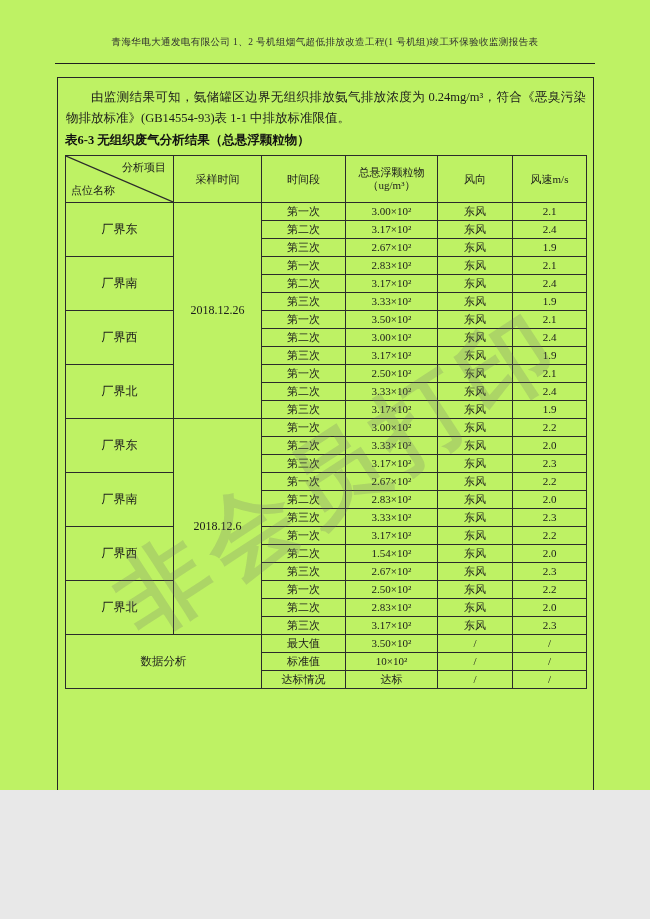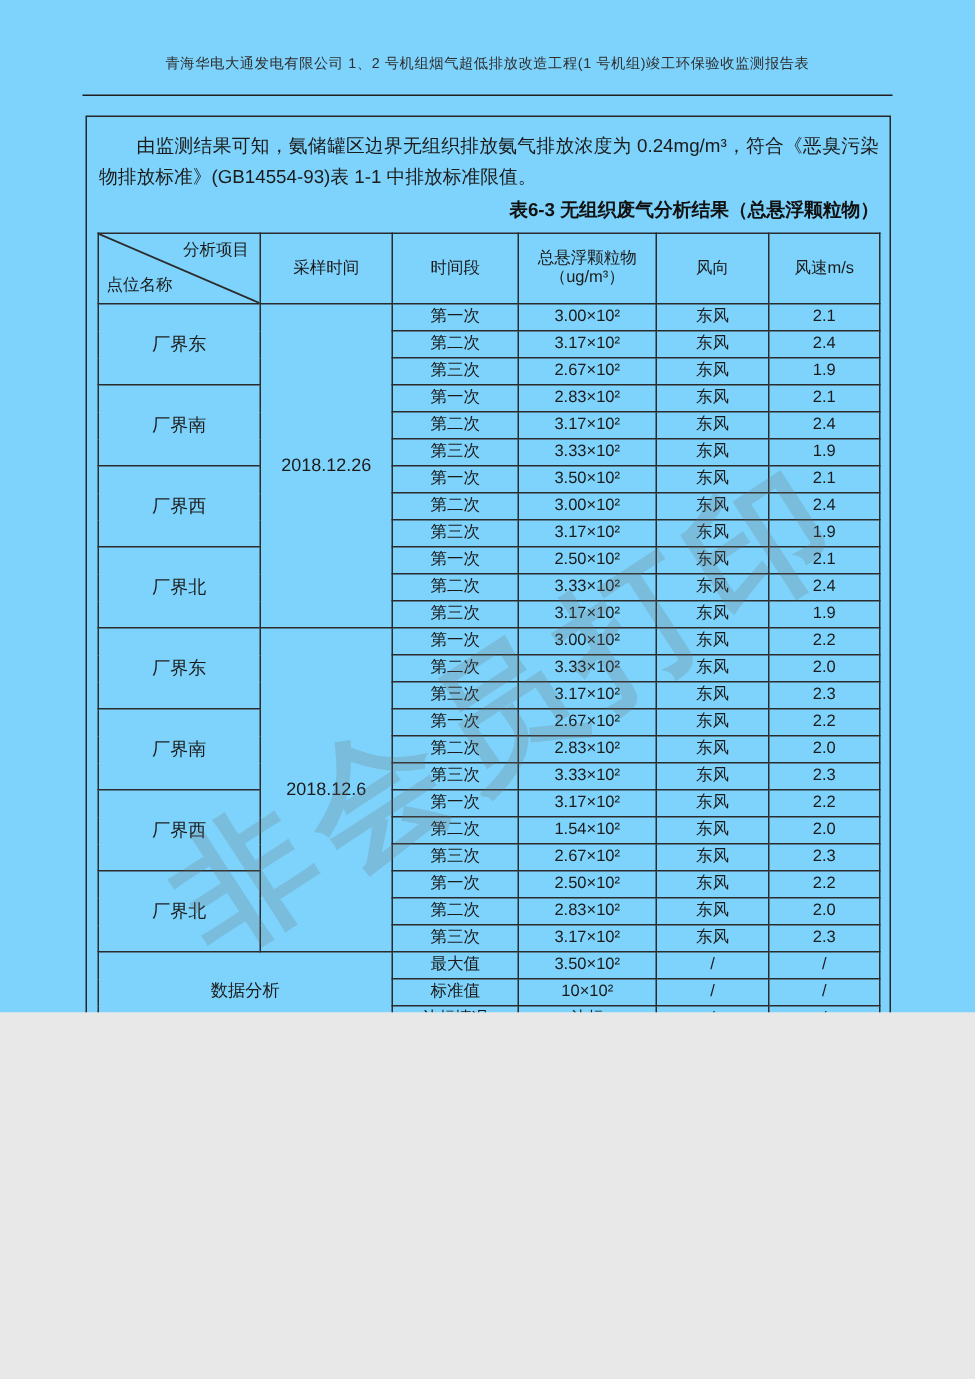--- a/index.html
+++ b/index.html
@@ -1,19 +1,19 @@
 <!DOCTYPE html>
 <html><head>
 <meta charset="utf-8">
 <style>
   html,body { margin:0; padding:0; background:#e8e8e8; }
   .page {
-    position:relative; width:650px; height:675px; margin:0 auto;
-    background:#7dd3fc; overflow:hidden;
-    font-family:Liberation Sans, sans-serif; color:#1c1c1c;
+    position:relative; width:650px; height:790px; margin:0 auto;
+    background:#bef264; overflow:hidden;
+    font-family:Liberation Serif, serif; color:#1c1c1c;
   }
   
   .doc-header-title {
     position:absolute; top:36px; left:0; width:100%;
     text-align:center; font-size:9.5px; color:#2f2f2f; letter-spacing:0.4px;
     white-space:nowrap;
   }
   .doc-header-rule {
     position:absolute; top:63px; left:55px; width:540px; height:0;
     border-top:1.5px solid #1f1f1f;
@@ -30,21 +30,21 @@
   .content-frame {
     position:absolute; left:57px; top:77px; width:537px; height:750px;
     border:1.5px solid #262626; box-sizing:border-box; padding:6px 7px 0 7px;
     z-index:2;
   }
   .para {
     margin:3px 0 0 1px; font-size:12.5px; line-height:21px;
     text-indent:2em; text-align:justify; color:#1b1b1b;
   }
   .table-title {
-    text-align:right; font-weight:bold; font-size:12.5px;
+    text-align:left; font-weight:bold; font-size:12.5px;
     margin:3px 0 2px 0; color:#111;
   }
   table.data-table {
     width:521px; margin:6px auto; border-collapse:collapse; table-layout:fixed;
     font-size:11px; color:#1b1b1b;
   }
   .data-table th, .data-table td {
     border:1px solid #2b2b2b; text-align:center; vertical-align:middle;
     padding:0 1px; height:17px; line-height:1.15; font-weight:normal;
     overflow:hidden;

